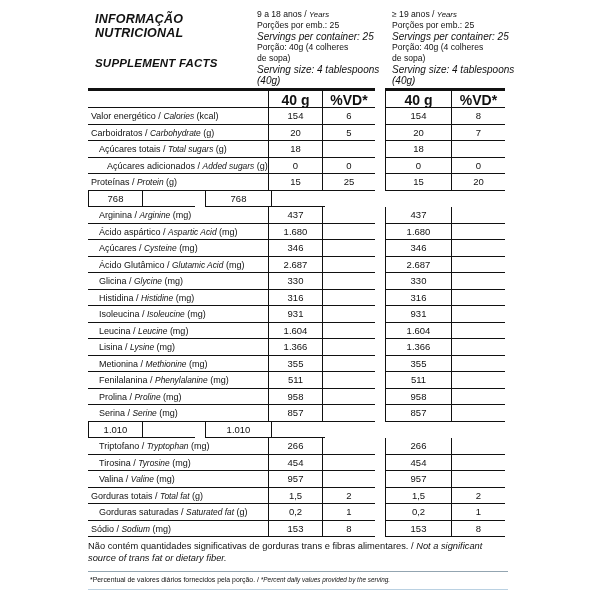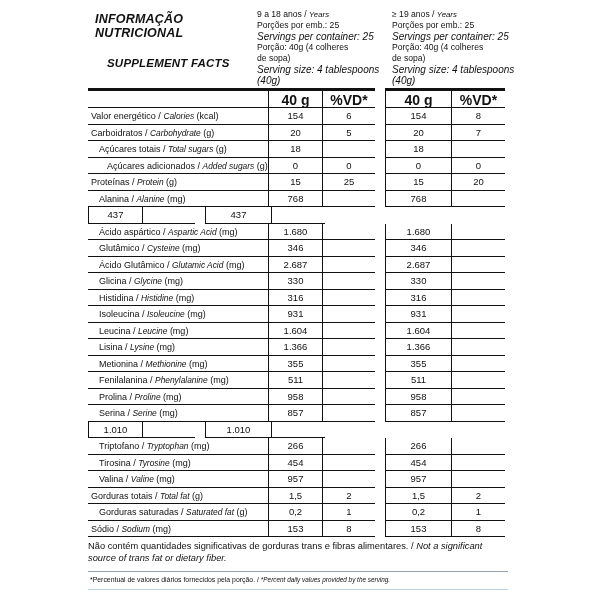--- a/index.html
+++ b/index.html
@@ -6,21 +6,21 @@
     --txt:#111111;
     --line:#111111;
     --fl-top:#93a5b1;
     --fl-bot:#bad1e2;
   }
   *{margin:0;padding:0;box-sizing:border-box;}
   html,body{width:600px;height:600px;background:#ffffff;overflow:hidden;}
   body{font-family:"Liberation Sans", sans-serif;color:var(--txt);position:relative;}
 
   .title{position:absolute;left:95px;top:12px;font-size:12.5px;font-weight:bold;line-height:14px;letter-spacing:.2px;font-style:italic;}
-  .subtitle{position:absolute;left:107px;top:57px;font-size:11.5px;font-weight:bold;font-style:italic;letter-spacing:.2px;}
+  .subtitle{position:absolute;left:95px;top:57px;font-size:11.5px;font-weight:bold;font-style:italic;letter-spacing:.2px;}
 
   .hgroup{position:absolute;top:9px;width:132px;font-size:8.6px;line-height:11px;}
   .hgroup .it{font-style:italic;font-size:10px;}
   .hgroup .age .en{font-style:italic;font-size:7.8px;}
   .hg1{left:257px;}
   .hg2{left:392px;}
 
   .table{position:absolute;left:88px;top:88px;width:417px;}
   .trow{display:flex;width:417px;}
   .cell{height:16.5px;line-height:16.5px;border-bottom:1px solid var(--line);font-size:9.5px;text-align:center;overflow:hidden;white-space:nowrap;}
@@ -113,44 +113,44 @@
       </div>
       <div class="trow">
         <div class="cell lab"><span>Proteínas / </span><span class="en">Protein</span><span> (g)</span></div>
         <div class="cell amt1">15</div>
         <div class="cell dv1">25</div>
         <div class="cell gapc"></div>
         <div class="cell amt2">15</div>
         <div class="cell dv2">20</div>
       </div>
       <div class="trow">
-        <div class="cell lab ind1"><span>Alanina / </span><span class="en">Alanine</span><span> (mg)</span></div>
         <div class="cell amt1">768</div>
         <div class="cell dv1"></div>
         <div class="cell gapc"></div>
         <div class="cell amt2">768</div>
         <div class="cell dv2"></div>
       </div>
       <div class="trow">
+        <div class="cell lab ind1"><span>Arginina / </span><span class="en">Arginine</span><span> (mg)</span></div>
         <div class="cell amt1">437</div>
         <div class="cell dv1"></div>
         <div class="cell gapc"></div>
         <div class="cell amt2">437</div>
         <div class="cell dv2"></div>
       </div>
       <div class="trow">
         <div class="cell lab ind1"><span>Ácido aspártico / </span><span class="en">Aspartic Acid</span><span> (mg)</span></div>
         <div class="cell amt1">1.680</div>
         <div class="cell dv1"></div>
         <div class="cell gapc"></div>
         <div class="cell amt2">1.680</div>
         <div class="cell dv2"></div>
       </div>
       <div class="trow">
-        <div class="cell lab ind1"><span>Glutâmico / </span><span class="en">Cysteine</span><span> (mg)</span></div>
+        <div class="cell lab ind1"><span>Açúcares / </span><span class="en">Cysteine</span><span> (mg)</span></div>
         <div class="cell amt1">346</div>
         <div class="cell dv1"></div>
         <div class="cell gapc"></div>
         <div class="cell amt2">346</div>
         <div class="cell dv2"></div>
       </div>
       <div class="trow">
         <div class="cell lab ind1"><span>Ácido Glutâmico / </span><span class="en">Glutamic Acid</span><span> (mg)</span></div>
         <div class="cell amt1">2.687</div>
         <div class="cell dv1"></div>

